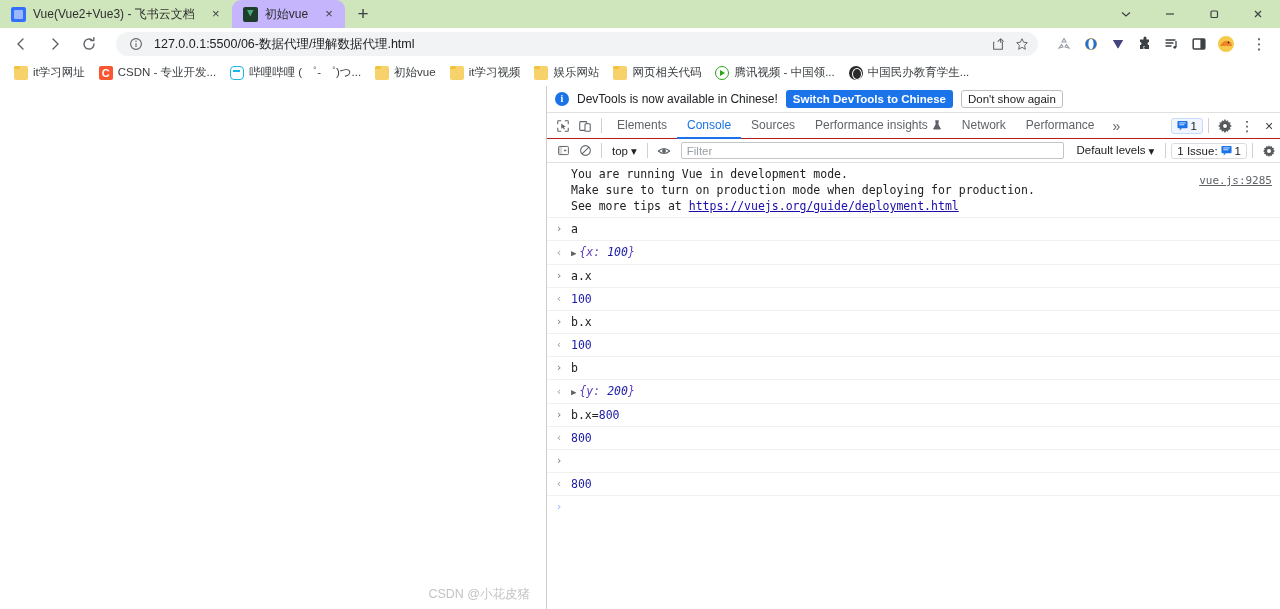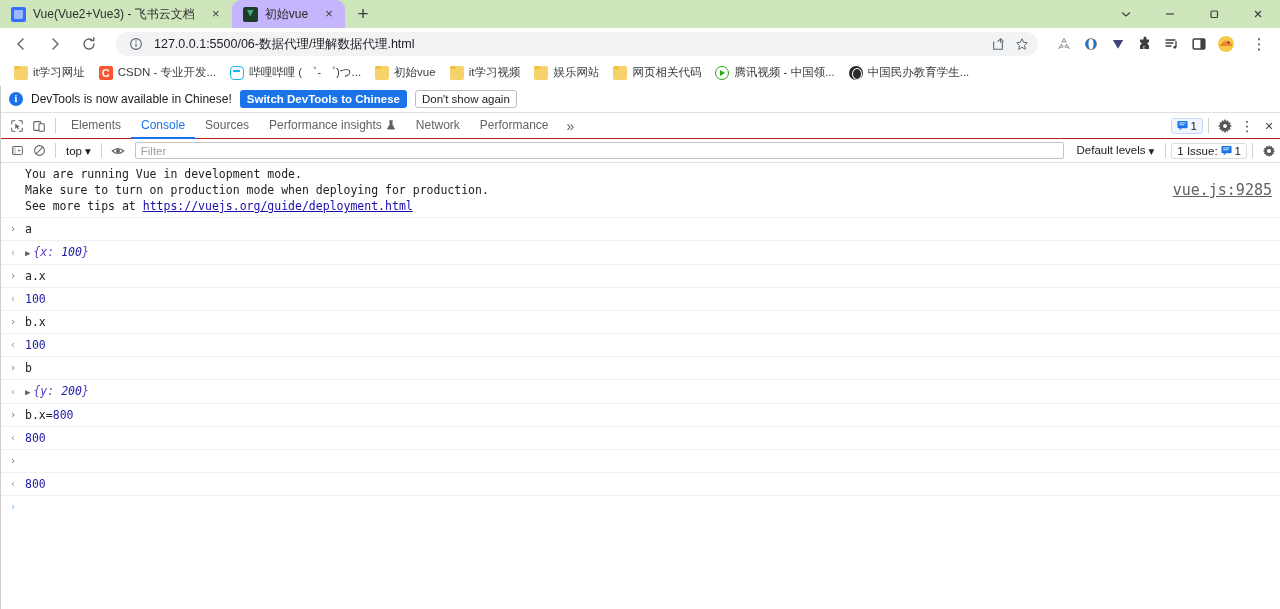--- a/index.html
+++ b/index.html
@@ -185,21 +185,21 @@
     border-bottom:1px solid #f0f0f0; position:relative; line-height:16px;
   }
   .gutter {
     width:24px; flex:none; text-align:center; color:#9aa0a6; font-size:11px;
     line-height:16px; user-select:none;
   }
   .gutter.in { color:#777; }
   .gutter.out { color:#9aa0a6; }
   .cbody { flex:1; min-width:0; white-space:pre-wrap; word-break:break-all; }
   .src-link {
-    position:absolute; right:8px; top:19px; color:#5f6368; font-size:15px;
+    position:absolute; right:8px; top:10px; color:#5f6368; font-size:11px;
     text-decoration:underline; font-family:"DejaVu Sans Mono", monospace;
   }
   .link { color:#1a0dab; text-decoration:underline; }
   .obj-prev { color:#5d3ebc; font-style:italic; }
   .num { color:#1a1aa6; }
   .tri { color:#5f6368; font-size:9px; margin-right:3px; }
   .prompt-row { display:flex; align-items:center; padding: 4px 0; }
   .prompt-caret { width:24px; text-align:center; color:#8ab4f8; font-size:11px; }
 
   svg { display:block; }
@@ -373,20 +373,23 @@
       <span>腾讯视频 - 中国领...</span>
     </div>
     <div class="bm">
       <span class="bm-ico ico-globe"></span>
       <span>中国民办教育学生...</span>
     </div>
   </div>
 
   <div class="content">
 
+    <div class="page">
+      <div class="watermark">CSDN @小花皮猪</div>
+    </div>
 
     <div class="devtools">
 
       <div class="dt-banner">
         <span class="info-dot">i</span>
         <span class="banner-text">DevTools is now available in Chinese!</span>
         <span class="bbtn primary">Switch DevTools to Chinese</span>
         <span class="bbtn secondary">Don't show again</span>
         <span class="banner-spacer"></span>
 

